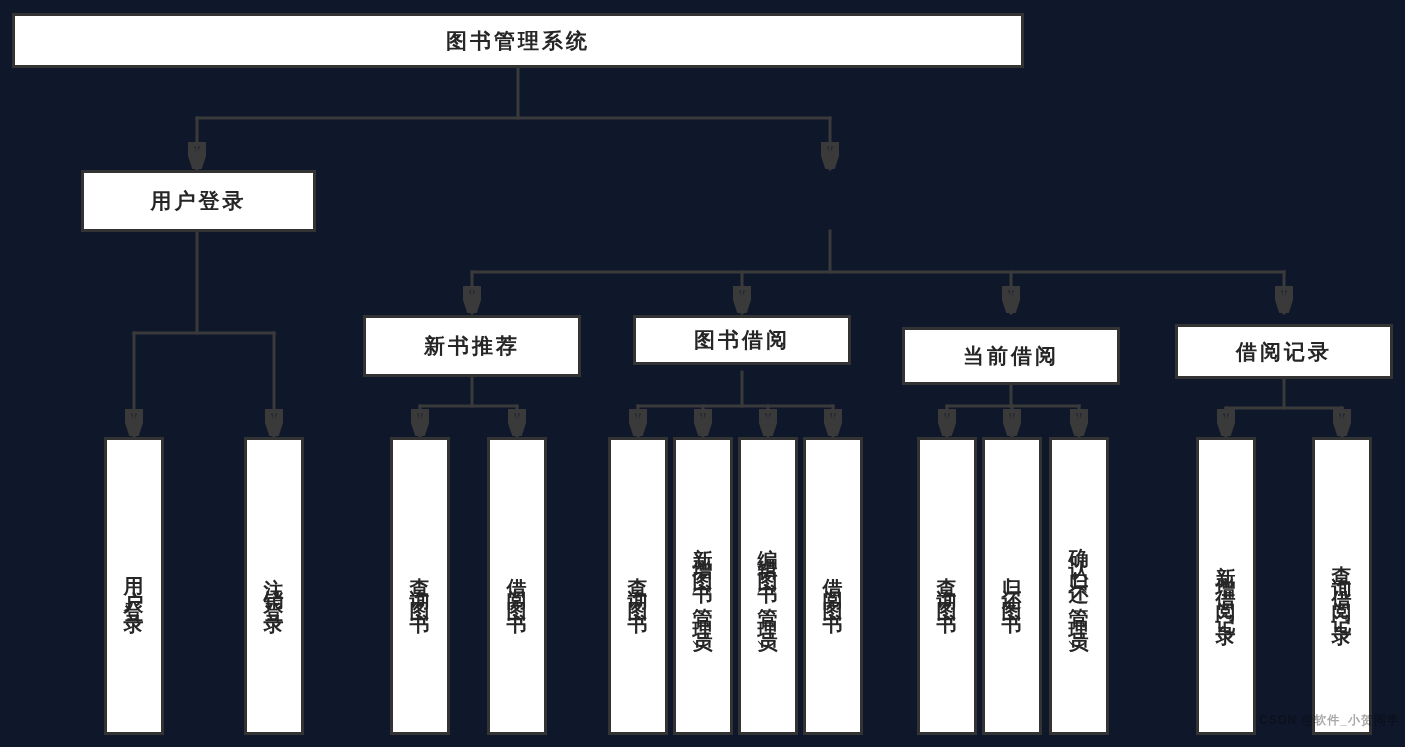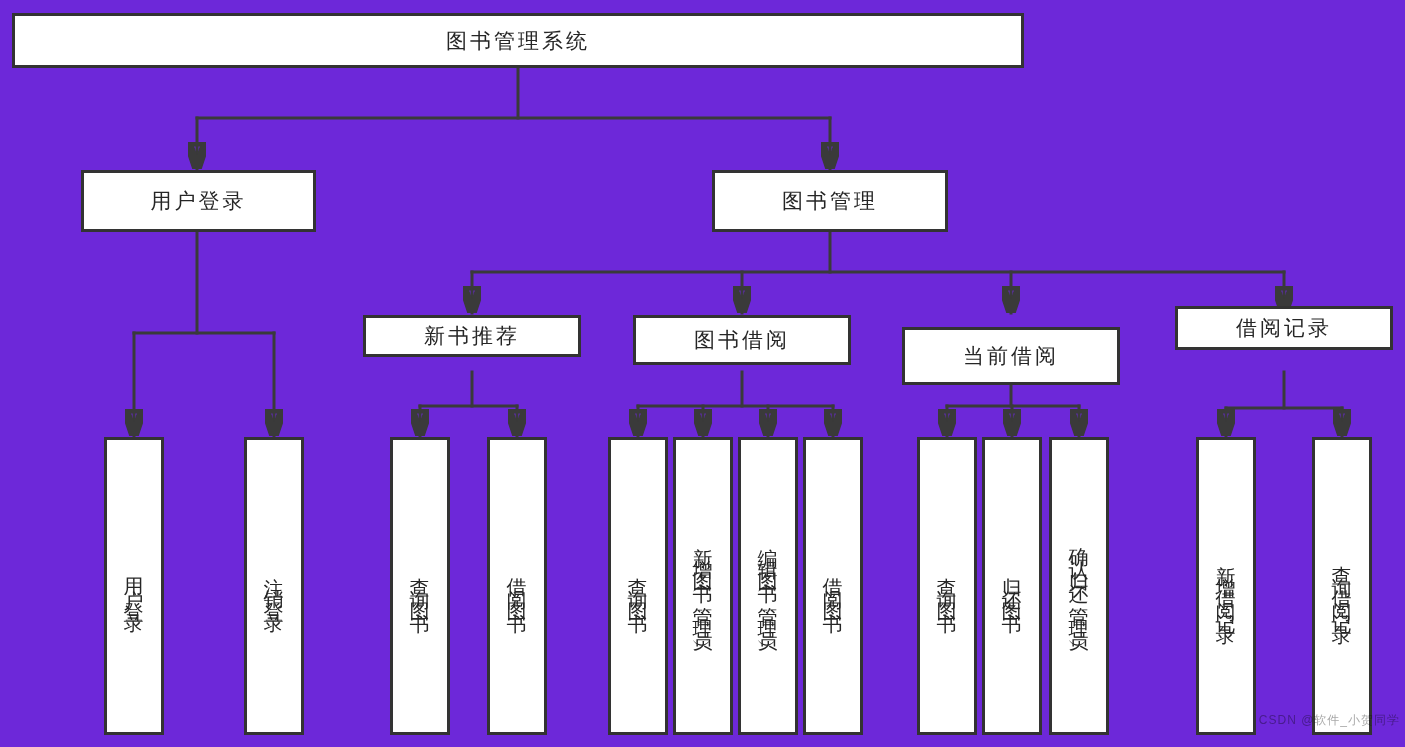--- a/index.html
+++ b/index.html
@@ -1,21 +1,22 @@
 <!DOCTYPE html>
 <html><head>
 <meta charset="utf-8">
 <style>
   html,body{margin:0;padding:0;background:#ffffff;}
   .canvas{
     position:relative;
     width:1405px;height:747px;
-    background:#6d28d9;
+    background:#0f172a;
     font-family:"Liberation Sans", sans-serif;
     overflow:hidden;
+    font-weight:bold;
   }
   .connectors{position:absolute;left:0;top:0;width:1405px;height:747px;}
   .connectors path{stroke:#3a3a3a;stroke-width:3;fill:none;stroke-linecap:square;}
   .node{
     position:absolute;
     box-sizing:border-box;
     border:3px solid #333333;
     background:#ffffff;
     display:flex;align-items:center;justify-content:center;
     color:#262626;
@@ -97,34 +98,31 @@
     <path d="M1342,408 V436" marker-end="url(#arw)"></path>
   </svg>
 
   <div class="node" style="left:12px;top:13px;width:1012px;height:55px">
     <span class="hlabel">图书管理系统</span>
   </div>
 
   <div class="node" style="left:81px;top:170px;width:235px;height:62px">
     <span class="hlabel">用户登录</span>
   </div>
-  <div class="node" style="left:712px;top:170px;width:236px;height:62px">
-    <span class="hlabel">图书管理</span>
-  </div>
 
-  <div class="node" style="left:363px;top:315px;width:218px;height:42px">
+  <div class="node" style="left:363px;top:315px;width:218px;height:62px">
     <span class="hlabel">新书推荐</span>
   </div>
   <div class="node" style="left:633px;top:315px;width:218px;height:50px">
     <span class="hlabel">图书借阅</span>
   </div>
   <div class="node" style="left:902px;top:327px;width:218px;height:58px">
     <span class="hlabel">当前借阅</span>
   </div>
-  <div class="node" style="left:1175px;top:306px;width:218px;height:44px">
+  <div class="node" style="left:1175px;top:324px;width:218px;height:55px">
     <span class="hlabel">借阅记录</span>
   </div>
 
   <div class="node" style="left:104px;top:437px;width:60px;height:298px">
     <span class="vlabel">用户登录</span>
   </div>
   <div class="node" style="left:244px;top:437px;width:60px;height:298px">
     <span class="vlabel">注销登录</span>
   </div>
 

